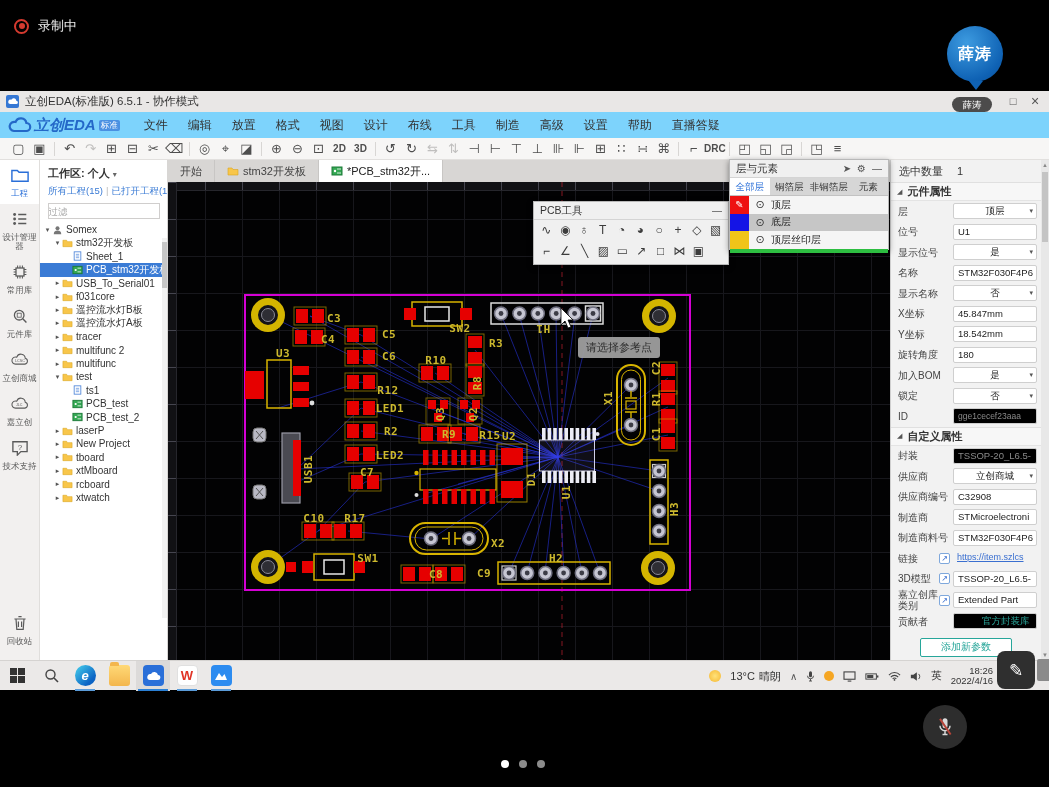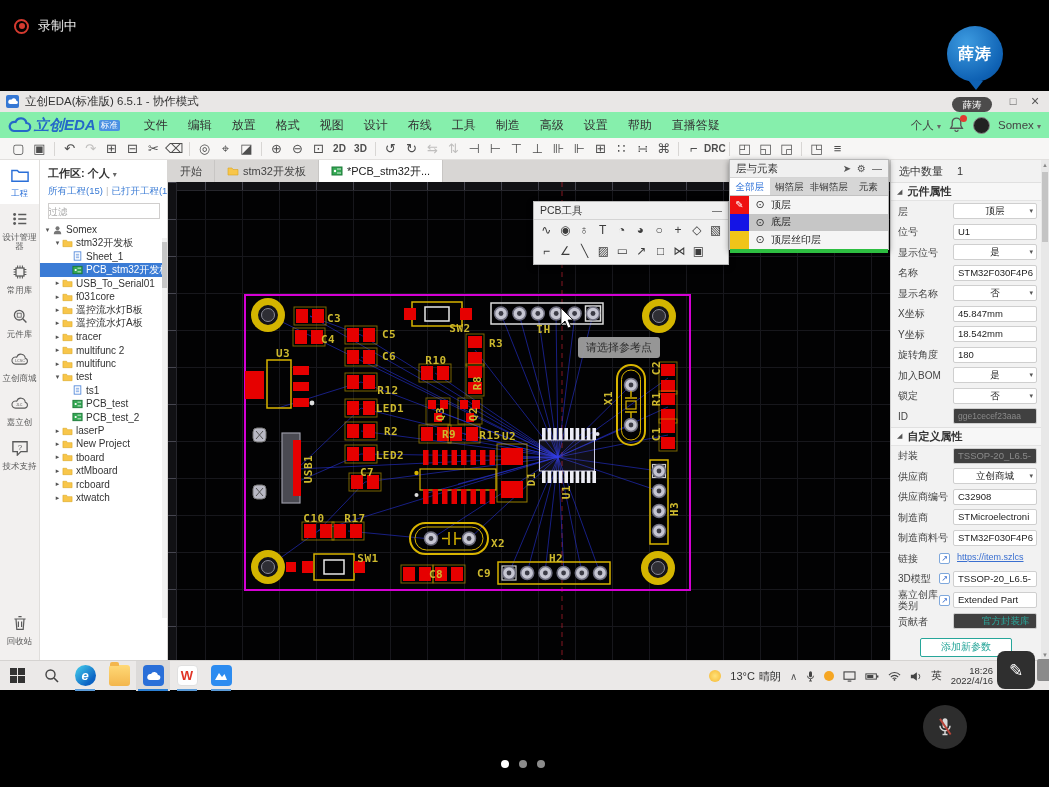--- a/index.html
+++ b/index.html
@@ -27,21 +27,21 @@
   #titlebar { position:absolute; left:0; top:0; width:100%; height:21px; background:#e9e7e6; display:flex; align-items:center; }
   #title-ico { width:13px; height:13px; margin:0 6px 0 6px; background:#3577d4; border-radius:2px; display:flex;align-items:center;justify-content:center; }
   #title-ico svg { width:10px; height:7px; }
   #title-text { font-size:11.5px; color:#333; }
   .win-btn { position:absolute; top:2px; width:16px; height:16px; text-align:center; line-height:16px; color:#555; font-size:11px; cursor:default; }
   #btn-restore { right:28px; }
   #btn-close { right:6px; font-size:14px; }
   #name-pill { position:absolute; left:952px; top:6px; width:40px; height:15px; background:rgba(62,62,62,.92); border-radius:8px;
     color:#fff; font-size:9.5px; text-align:center; line-height:15px; z-index:55; }
 
-  #menubar { position:absolute; left:0; top:21px; width:100%; height:26px; background:#86efac; display:flex; align-items:center; }
+  #menubar { position:absolute; left:0; top:21px; width:100%; height:26px; background:#7dd3fc; display:flex; align-items:center; }
   #logo { display:flex; align-items:center; margin-left:8px; }
   #logo svg { width:24px; height:16px; }
   #logo-text { font-size:15px; font-weight:bold; font-style:italic; color:#2468c8; margin-left:2px; }
   #logo-badge { font-size:8.5px; color:#fff; background:#4a90e2; border-radius:2px; padding:0 2px; margin-left:3px; height:11px; line-height:11px; }
   #menu-items { display:flex; margin-left:14px; }
   .menu-item { font-size:12px; color:#333; padding:0 10px; line-height:26px; cursor:default; }
   #menubar-right { position:absolute; right:8px; top:0; height:26px; display:flex; align-items:center; gap:8px; }
   #personal { font-size:11.5px; color:#444; }
   .dd-caret { font-size:8px; color:#666; }
   #bell { position:relative; width:16px; height:16px; }
@@ -111,21 +111,21 @@
   #sel-row { display:flex; align-items:center; height:22px; padding:0 8px; font-size:11px; color:#333; gap:14px; }
   .psec { height:19px; display:flex; align-items:center; gap:5px; background:#f7f7f7; border-top:1px solid #e0e0e0; border-bottom:1px solid #e4e4e4; padding:0 6px; font-size:11px; font-weight:bold; color:#333; }
   .psec .sa { font-size:7px; color:#555; }
   .prow { display:flex; align-items:center; min-height:20.5px; padding:0 4px 0 7px; }
   .plabel { flex:1; font-size:10px; color:#444; line-height:11px; }
   .lic { width:11px; height:11px; border:1px solid #7fa8dc; color:#3a6fd0; font-size:8px; line-height:10px; text-align:center; border-radius:2px; margin-right:3px; flex:none; background:#fff; }
   .pctrl { width:84px; height:16px; flex:none; background:#fff; border:1px solid #cfcfcf; border-radius:2px; font-size:9.5px;
     line-height:14px; padding:0 4px; color:#222; overflow:hidden; white-space:nowrap; position:relative; }
   .pctrl.sel2 { text-align:center; }
   .pctrl.sel2 .caret { position:absolute; right:3px; top:0; font-size:7px; color:#555; }
-  .pctrl.ro { background:#404040; color:#8a8a8a; }
+  .pctrl.ro { background:#000000; color:#8a8a8a; }
   .pctrl.teal { color:#2aa79b;padding-left:28px; }
   .pctrl.mono { font-size:8.5px; }
   .pctrl.lnk { border:none; background:none; color:#3a6fd0; text-decoration:underline; font-size:9px; }
   #add-param { display:block; margin:6px auto 0 auto; width:92px; height:19px; background:#fff; border:1px solid #27a69a; color:#27a69a; font-size:10px; border-radius:2px; }
   #props-scroll { position:absolute; right:0; top:0; width:8px; height:100%; background:#e8e8e8; }
   #props-scroll .arr { position:absolute; left:0; width:8px; font-size:6px; color:#888; text-align:center; }
   #props-thumb { position:absolute; left:1px; top:12px; width:6px; height:70px; background:#c4c4c4; }
 
   
   .float-panel { position:absolute; background:#f0f0f0; border:1px solid #b8b8b8; box-shadow:0 2px 6px rgba(0,0,0,.45); z-index:40; }
@@ -226,32 +226,20 @@
         <span class="menu-item">视图</span>
         <span class="menu-item">设计</span>
         <span class="menu-item">布线</span>
         <span class="menu-item">工具</span>
         <span class="menu-item">制造</span>
         <span class="menu-item">高级</span>
         <span class="menu-item">设置</span>
         <span class="menu-item">帮助</span>
         <span class="menu-item">直播答疑</span>
       </span>
-    <span id="menubar-right">
-      <span id="personal"><span>个人</span> <span class="dd-caret">▾</span></span>
-      <span id="bell">
-        <svg viewBox="0 0 14 14">
-            <path d="M7 1a4 4 0 0 1 4 4v3l1.5 2.5h-11L3 8V5a4 4 0 0 1 4-4z" fill="none" stroke="#555" stroke-width="1.2"></path>
-            <path d="M5.5 12a1.5 1.5 0 0 0 3 0" fill="none" stroke="#555" stroke-width="1.1"></path>
-          </svg>
-        <span id="bell-badge"></span>
-      </span>
-      <span id="mb-avatar"></span>
-      <span id="username"><span>Somex</span> <span class="dd-caret">▾</span></span>
-    </span>
   </div>
 
   <div id="toolbar">
       <span class="tb">▢</span>
       <span class="tb">▣</span>
       <span class="tbsep"></span>
       <span class="tb">↶</span>
       <span class="tb dis">↷</span>
       <span class="tb">⊞</span>
       <span class="tb">⊟</span>

